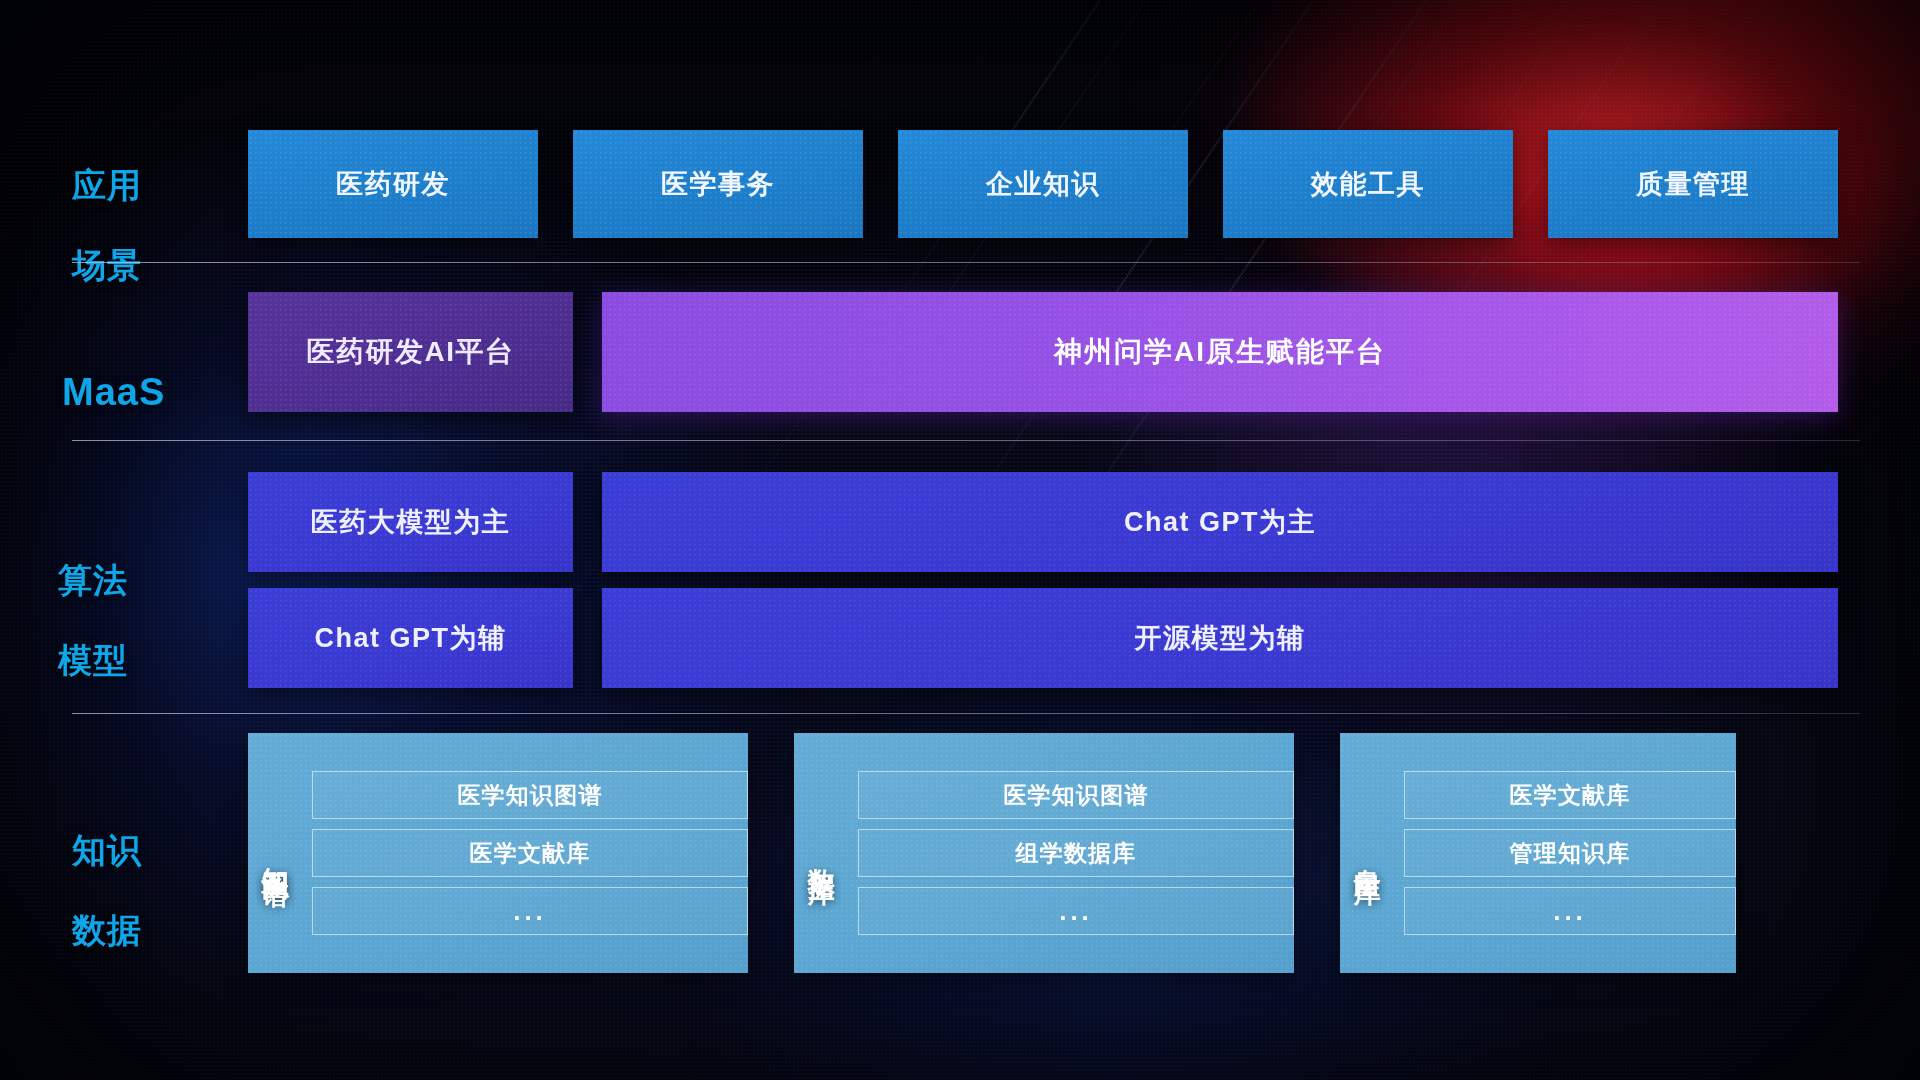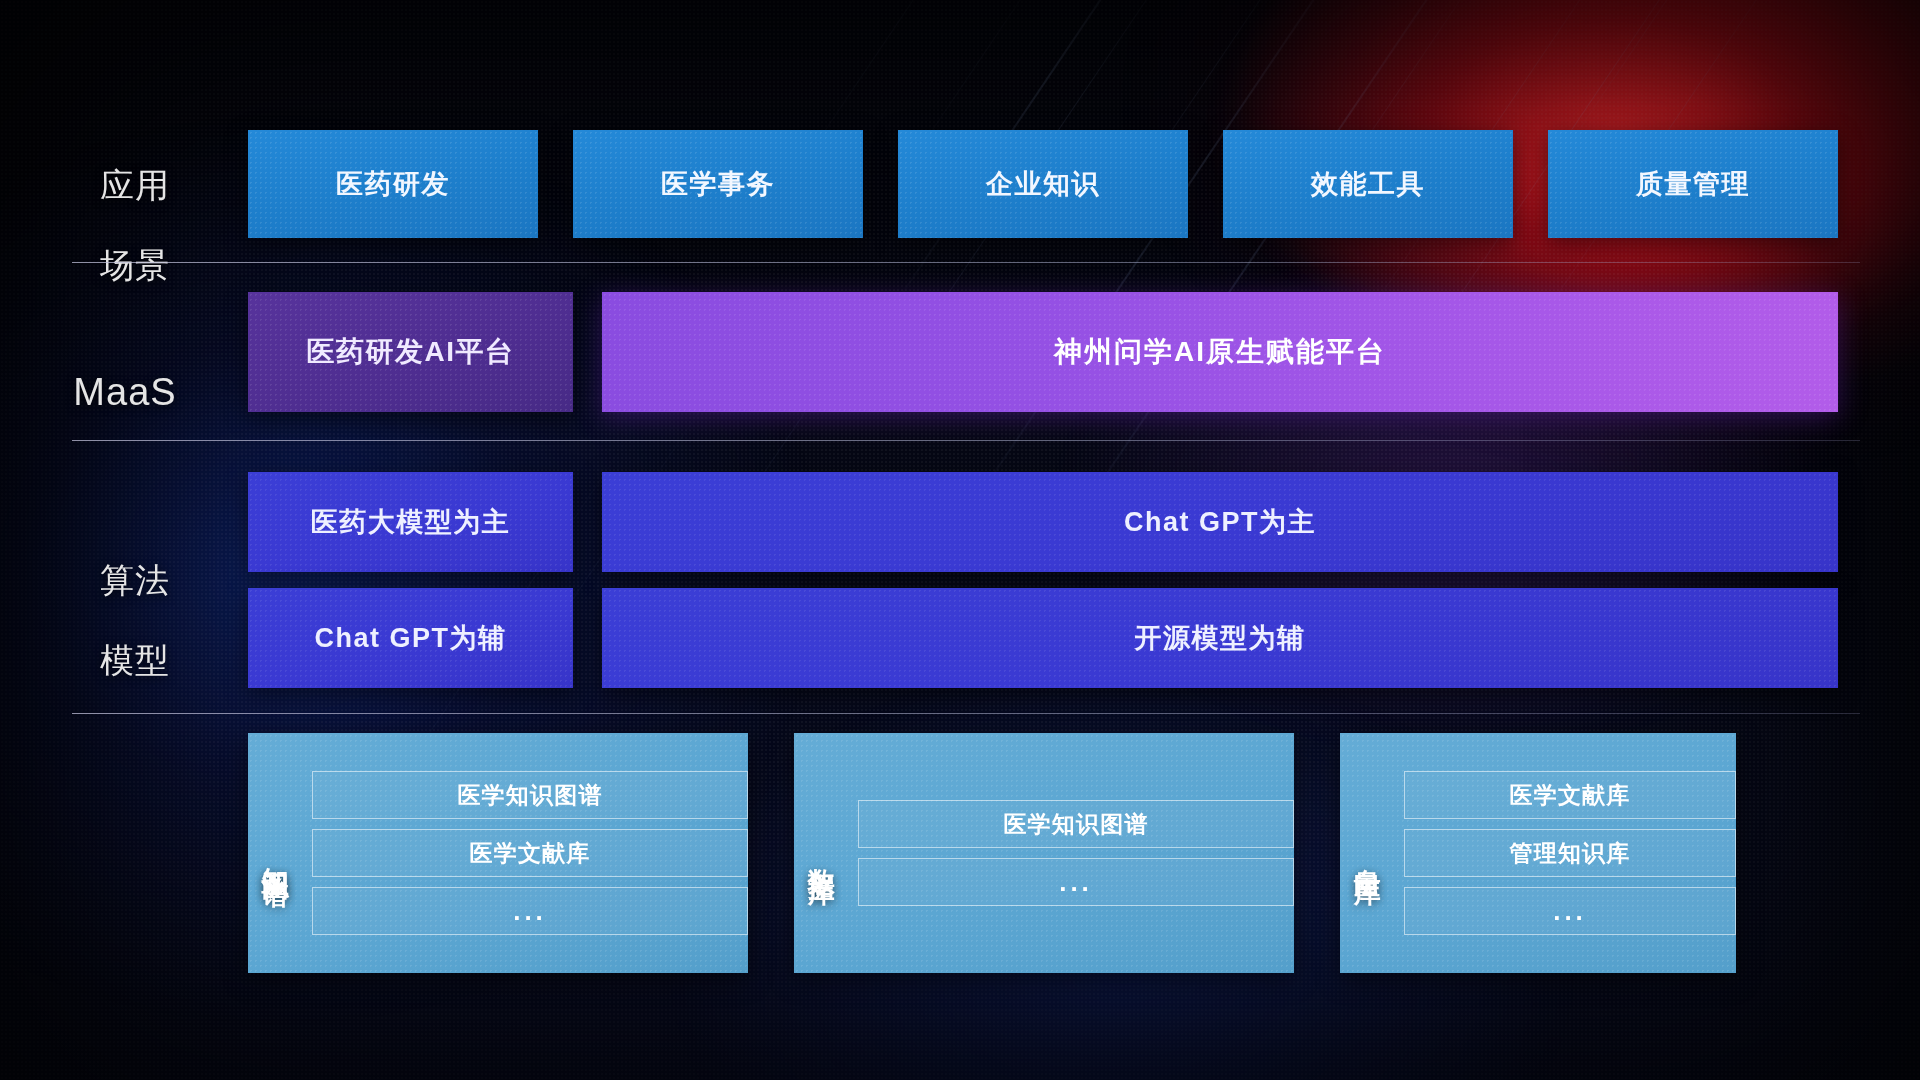--- a/index.html
+++ b/index.html
@@ -72,24 +72,23 @@
   
   #diagram{position:absolute;inset:0;}
 
   .rowline{
     position:absolute;left:72px;right:60px;height:1px;
     background:linear-gradient(to right, rgba(190,190,215,0.75) 0%, rgba(170,175,205,0.55) 55%, rgba(150,150,190,0.25) 100%);
   }
 
   .rowlabel{
     position:absolute;
-    color:#e5e5e5;
-    font-weight:normal;
+    color:#0ea5e9;
+    font-weight:bold;
     letter-spacing:1px;
-    text-align:center;
     line-height:1.18;
     text-shadow:0 2px 10px rgba(0,0,0,.75);
     white-space:pre-line;
   }
 
   
   .app-box{
     position:absolute;
     background:linear-gradient(170deg,#2489d8 0%,#1d7ecb 55%,#1b76c2 100%);
     display:flex;align-items:center;justify-content:center;
@@ -235,55 +234,60 @@
 
   <div class="maas-left" style="left:248px;top:292px;width:325px;height:120px;">
     <span>医药研发AI平台</span>
   </div>
   <div class="maas-right" style="left:602px;top:292px;width:1236px;height:120px;">
     <span>神州问学AI原生赋能平台</span>
   </div>
 
   <div class="rowline" style="top:440px;"></div>
 
-  <div class="rowlabel" style="left:72px;top:520px;width:126px;font-size:34px;">
+  <div class="rowlabel" style="left:58px;top:520px;width:126px;font-size:34px;">
     <div>算法</div>
     <div>模型</div>
   </div>
 
   <div class="algo-box" style="left:248px;top:472px;width:325px;height:100px;">
     <span>医药大模型为主</span>
   </div>
   <div class="algo-box" style="left:602px;top:472px;width:1236px;height:100px;">
     <span>Chat GPT为主</span>
   </div>
 
   <div class="algo-box" style="left:248px;top:588px;width:325px;height:100px;">
     <span>Chat GPT为辅</span>
   </div>
   <div class="algo-box" style="left:602px;top:588px;width:1236px;height:100px;">
     <span>开源模型为辅</span>
   </div>
 
   <div class="rowline" style="top:713px;"></div>
 
+  <div class="rowlabel" style="left:72px;top:790px;width:126px;font-size:34px;">
+    <div>知识</div>
+    <div>数据</div>
+  </div>
 
   <div class="kd-panel" style="left:248px;top:733px;width:500px;height:240px;">
     <div class="kd-vlabel">知识图谱</div>
     <div class="kd-items">
       <div class="kd-item">医学知识图谱</div>
       <div class="kd-item">医学文献库</div>
       <div class="kd-item ellipsis">...</div>
     </div>
   </div>
 
   <div class="kd-panel" style="left:794px;top:733px;width:500px;height:240px;">
     <div class="kd-vlabel">数据库</div>
     <div class="kd-items">
       <div class="kd-item">医学知识图谱</div>
+      <div class="kd-item">组学数据库</div>
       <div class="kd-item ellipsis">...</div>
     </div>
   </div>
 
   <div class="kd-panel" style="left:1340px;top:733px;width:396px;height:240px;">
     <div class="kd-vlabel">向量库</div>
     <div class="kd-items">
       <div class="kd-item">医学文献库</div>
       <div class="kd-item">管理知识库</div>
       <div class="kd-item ellipsis">...</div>

